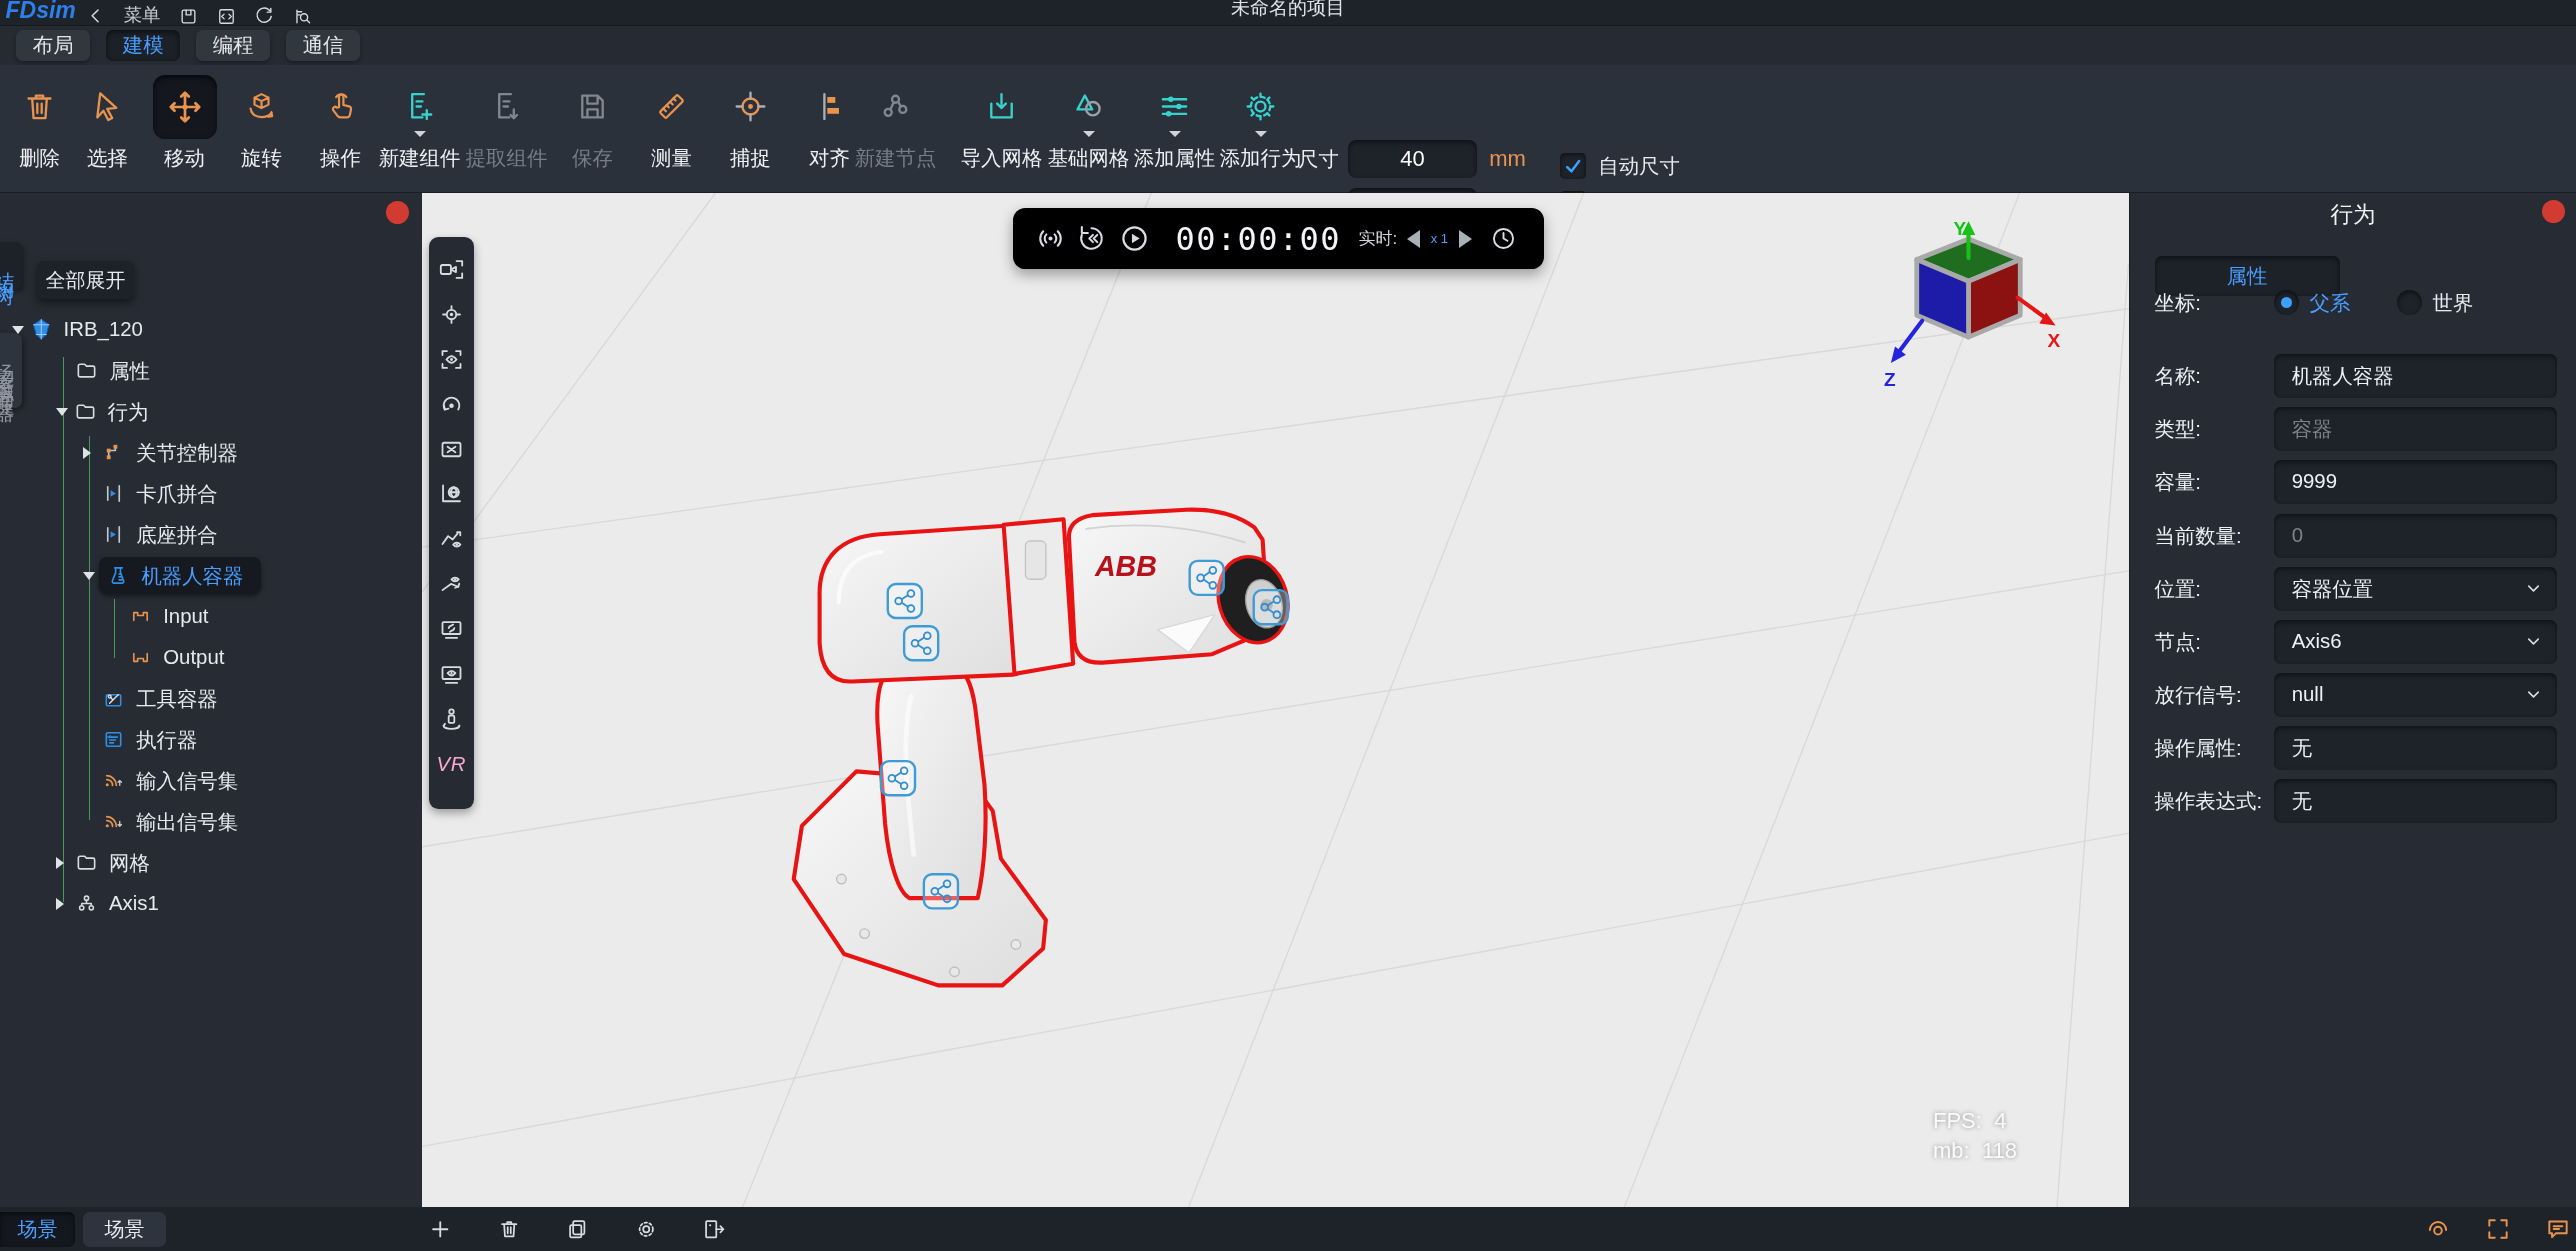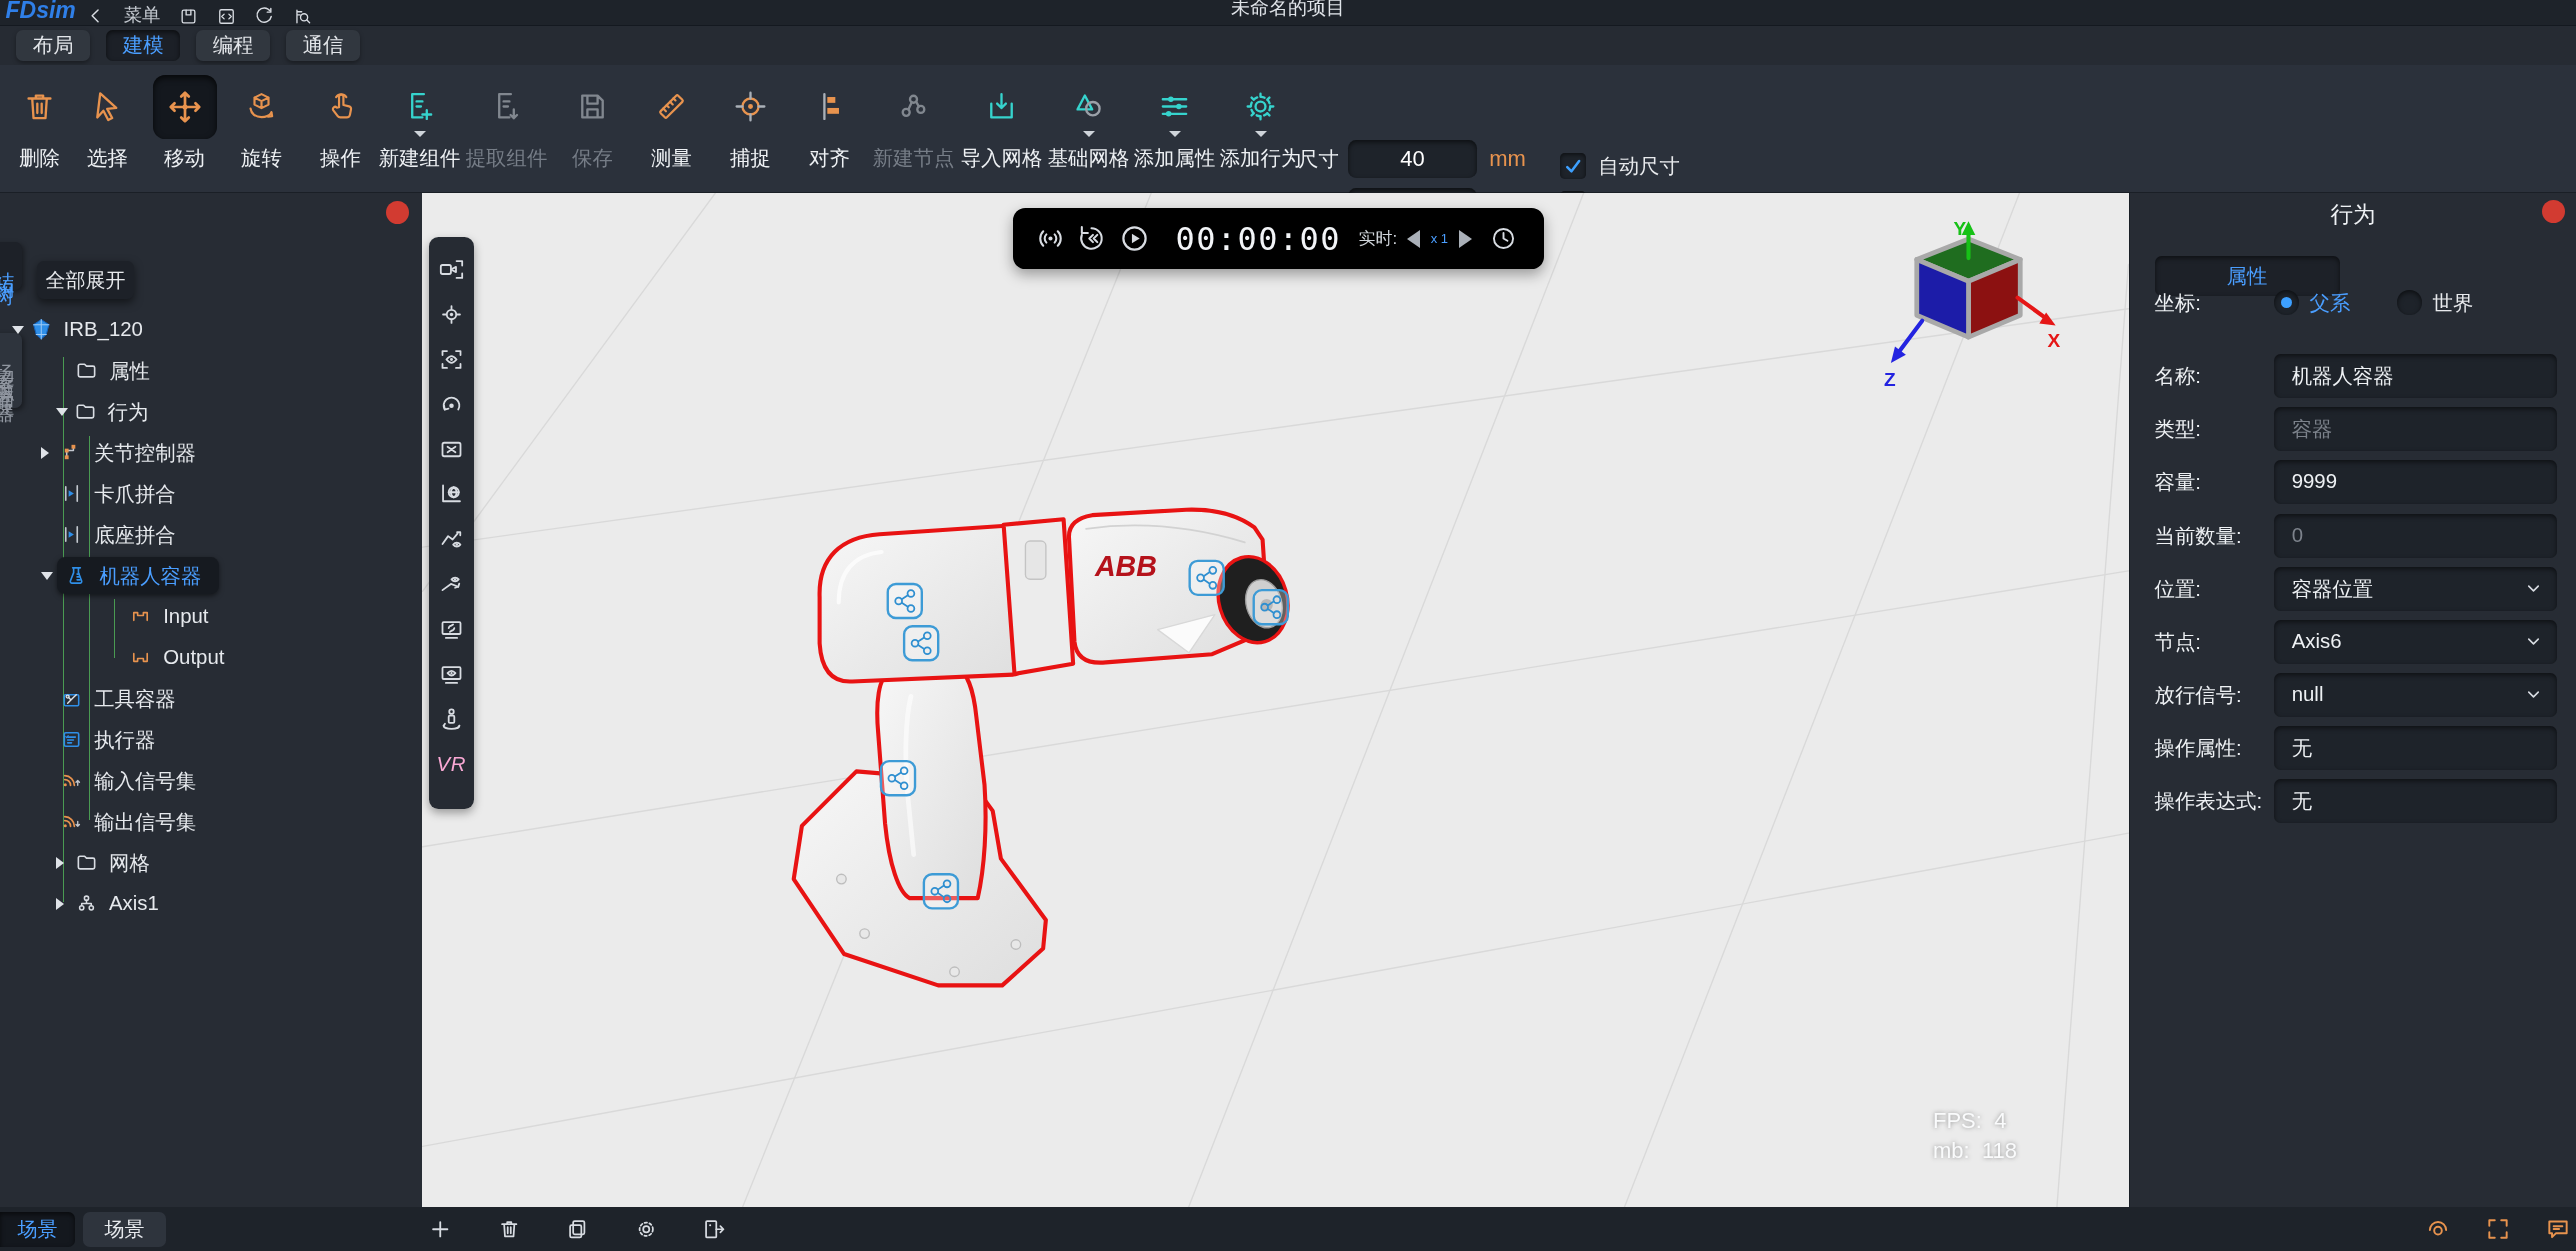--- a/index.html
+++ b/index.html
@@ -50,21 +50,21 @@
   .sidebar{position:absolute;left:0;top:193px;width:422px;height:1014px;background:#272c34;}
   .vtab{position:absolute;left:-9.5px;width:31px;border-radius:6.8px;background:#2e343d;color:#9096a0;
         writing-mode:vertical-rl;font-size:20px;letter-spacing:6.8px;padding:13.6px 2.7px;text-align:center;
         box-shadow:1.4px 2px 5.5px rgba(0,0,0,.4);}
   .vtab.active{background:#1d2128;color:#4a9eff;}
   .expand-btn{position:absolute;left:37px;top:68px;width:97px;height:38px;background:#1d2128;border-radius:6.8px;
               font-size:20px;color:#e8eaed;text-align:center;line-height:38px;box-shadow:0 3.4px 8.2px rgba(0,0,0,.5);}
   .reddot{width:23px;height:23px;border-radius:50%;background:#d23b31;position:absolute;}
   .tree{position:absolute;left:0;top:116px;width:100%;}
   .trow{position:relative;height:41px;display:flex;align-items:center;}
-  .trow.d0{padding-left:12px}.trow.d1{padding-left:56px}.trow.d2{padding-left:41px}.trow.d3{padding-left:110px}
+  .trow.d0{padding-left:12px}.trow.d1{padding-left:56px}.trow.d2{padding-left:83px}.trow.d3{padding-left:110px}
   .exp{width:17.7px;display:inline-block;flex:none;}
   .exp.down{width:0;height:0;border-left:6.8px solid transparent;border-right:6.8px solid transparent;
             border-top:8.2px solid #dfe3e8;margin-right:4.1px;}
   .exp.right{width:0;height:0;border-top:6.8px solid transparent;border-bottom:6.8px solid transparent;
              border-left:8.2px solid #dfe3e8;margin-right:9.5px;}
   .ticon{width:26px;height:26px;flex:none;margin-right:9.5px;display:flex;align-items:center;justify-content:center;}
   .tlabel{font-size:20.4px;color:#e6e9ed;white-space:nowrap;}
   .pill{display:flex;align-items:center;background:#161a20;border-radius:8.2px;padding:4.1px 17.7px 4.1px 6.8px;
         box-shadow:0 2px 5.5px rgba(0,0,0,.5);}
   .pill .tlabel{color:#4a9eff;}
@@ -253,21 +253,21 @@
     <div class="tbtn" style="left:794px">
       <div class="ibox">
           <svg width="35" height="35" viewBox="0 0 24 24" stroke-width="1.6">
             <path d="M8.5 3.5v17" stroke="#aab0b8"></path>
             <rect x="10.5" y="5.5" width="5.5" height="4" fill="#e8934e" stroke="none"></rect>
             <rect x="10.5" y="13" width="8" height="4" fill="#e8934e" stroke="none"></rect>
           </svg>
         </div>
       <span class="lbl">对齐</span>
     </div>
-    <div class="tbtn disabled" style="left:878px">
+    <div class="tbtn disabled" style="left:860px">
       <div class="ibox">
           <svg width="35" height="35" viewBox="0 0 24 24" class="g" stroke-width="1.6">
             <circle cx="7" cy="16" r="2.4"></circle>
             <circle cx="12" cy="7" r="2.4"></circle>
             <circle cx="17" cy="14" r="2.4"></circle>
             <path d="M8.5 14.1l2.3-5M13.8 8.7l1.9 3.4"></path>
           </svg>
         </div>
       <span class="lbl">新建节点</span>
     </div>

